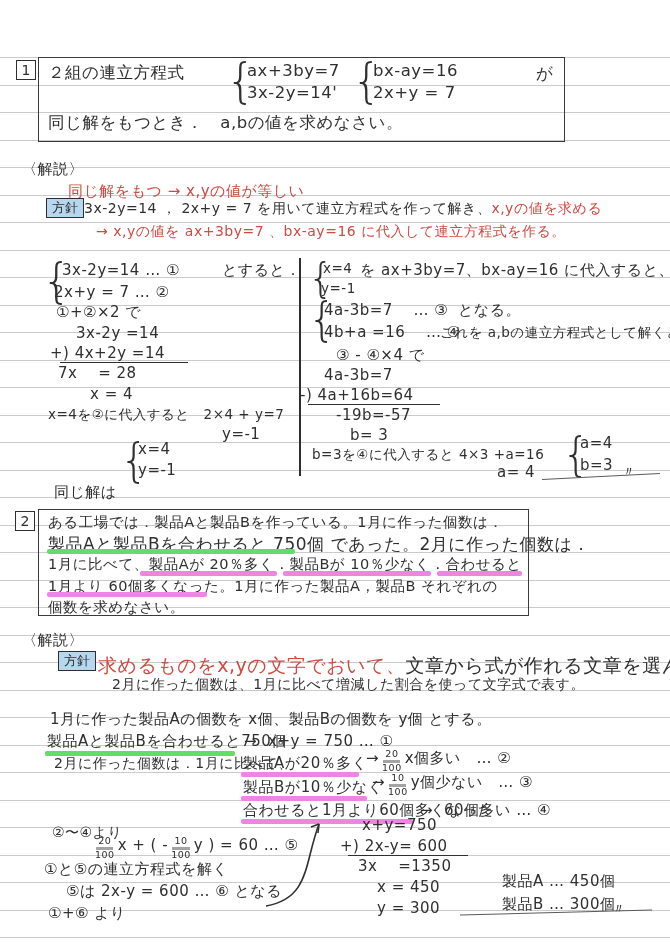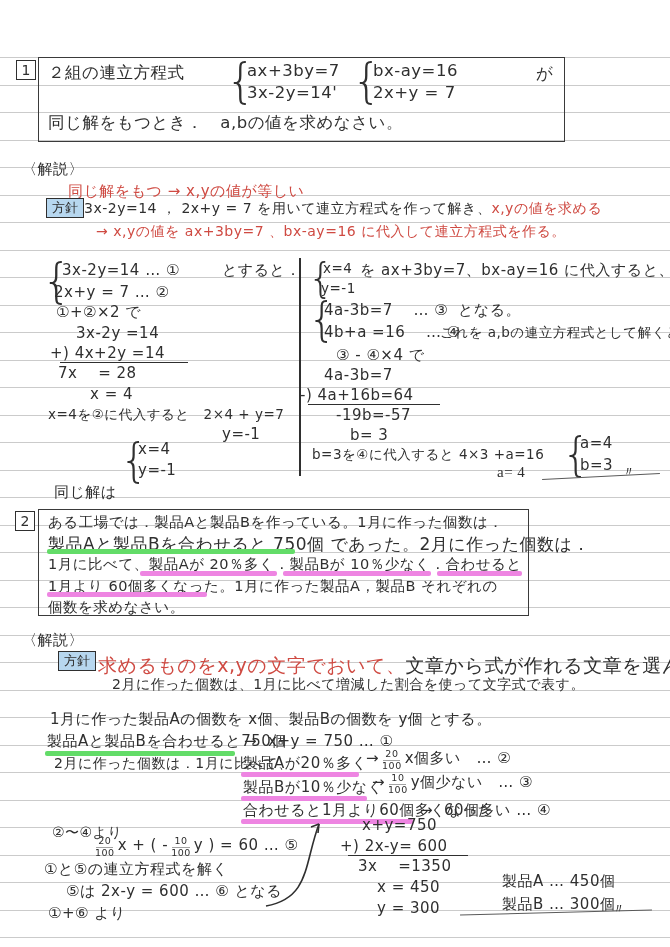--- a/index.html
+++ b/index.html
@@ -20,21 +20,21 @@
     padding:1px 5px;line-height:1.25;}
   .brace{position:absolute;font-weight:200;line-height:1;transform-origin:left top;color:#2f2f2f;}
   .hl{position:absolute;height:5px;border-radius:2px;}
   .hl.green{background:#63dc68;}
   .hl.pink{background:#ee85e2;}
   .uline{position:absolute;border-top:1.5px solid #2f2f2f;}
   .swoosh{position:absolute;border-top:1.5px solid #5a5a5a;}
   .vline{position:absolute;width:1.5px;background:#2f2f2f;}
   .row{position:absolute;display:flex;align-items:flex-start;white-space:nowrap;font-size:15px;letter-spacing:.5px;}
   .frac{display:inline-flex;flex-direction:column;align-items:center;font-size:9.5px;line-height:1.15;margin:0 3px;}
-  .frac>span:first-child{border-bottom:1px solid #a3a3a3;padding:0 2px;}
+  .frac>span:first-child{border-bottom:3px solid #a3a3a3;padding:0 2px;}
   .arrowsvg{position:absolute;}
 </style>
 </head>
 <body>
 
 <div class="rules"></div>
 
 <div class="numbox" style="left:16px;top:60px;">
   <span>1</span>
 </div>
@@ -87,21 +87,21 @@
 <div class="t" style="left:324px;top:323px;">4b+a =16 　… ④</div>
 <div class="t" style="left:458px;top:301px;">となる。</div>
 <div class="t sm" style="left:440px;top:324px;">これを a,bの連立方程式として解くと</div>
 <div class="t" style="left:316px;top:346px;margin-left:20px;">③ - ④×4 で</div>
 <div class="t" style="left:324px;top:366px;">4a-3b=7</div>
 <div class="t" style="left:300px;top:386px;">-) 4a+16b=64</div>
 <div class="uline" style="left:308px;top:404px;width:132px;"></div>
 <div class="t" style="left:336px;top:406px;">-19b=-57</div>
 <div class="t" style="left:350px;top:426px;">b= 3</div>
 <div class="t sm" style="left:312px;top:446px;">b=3を④に代入すると 4×3 +a=16</div>
-<div class="t" style="left:497px;top:463px;font-family:Liberation Serif, serif;">a= 4</div>
+<div class="t" style="left:497px;top:463px;">a= 4</div>
 <div class="brace" style="left:562px;top:431px;font-size:44px;transform:scaleY(1.05);">{</div>
 <div class="t" style="left:580px;top:434px;">a=4</div>
 <div class="t" style="left:580px;top:456px;">b=3</div>
 <div class="swoosh" style="left:542px;top:476px;width:118px;transform:rotate(-3deg);"></div>
 <div class="t sm" style="left:622px;top:463px;">〃</div>
 
 <div class="numbox" style="left:15px;top:511px;">
   <span>2</span>
 </div>
 <div class="pbox" style="left:38px;top:509px;width:489px;height:105px;"></div>

